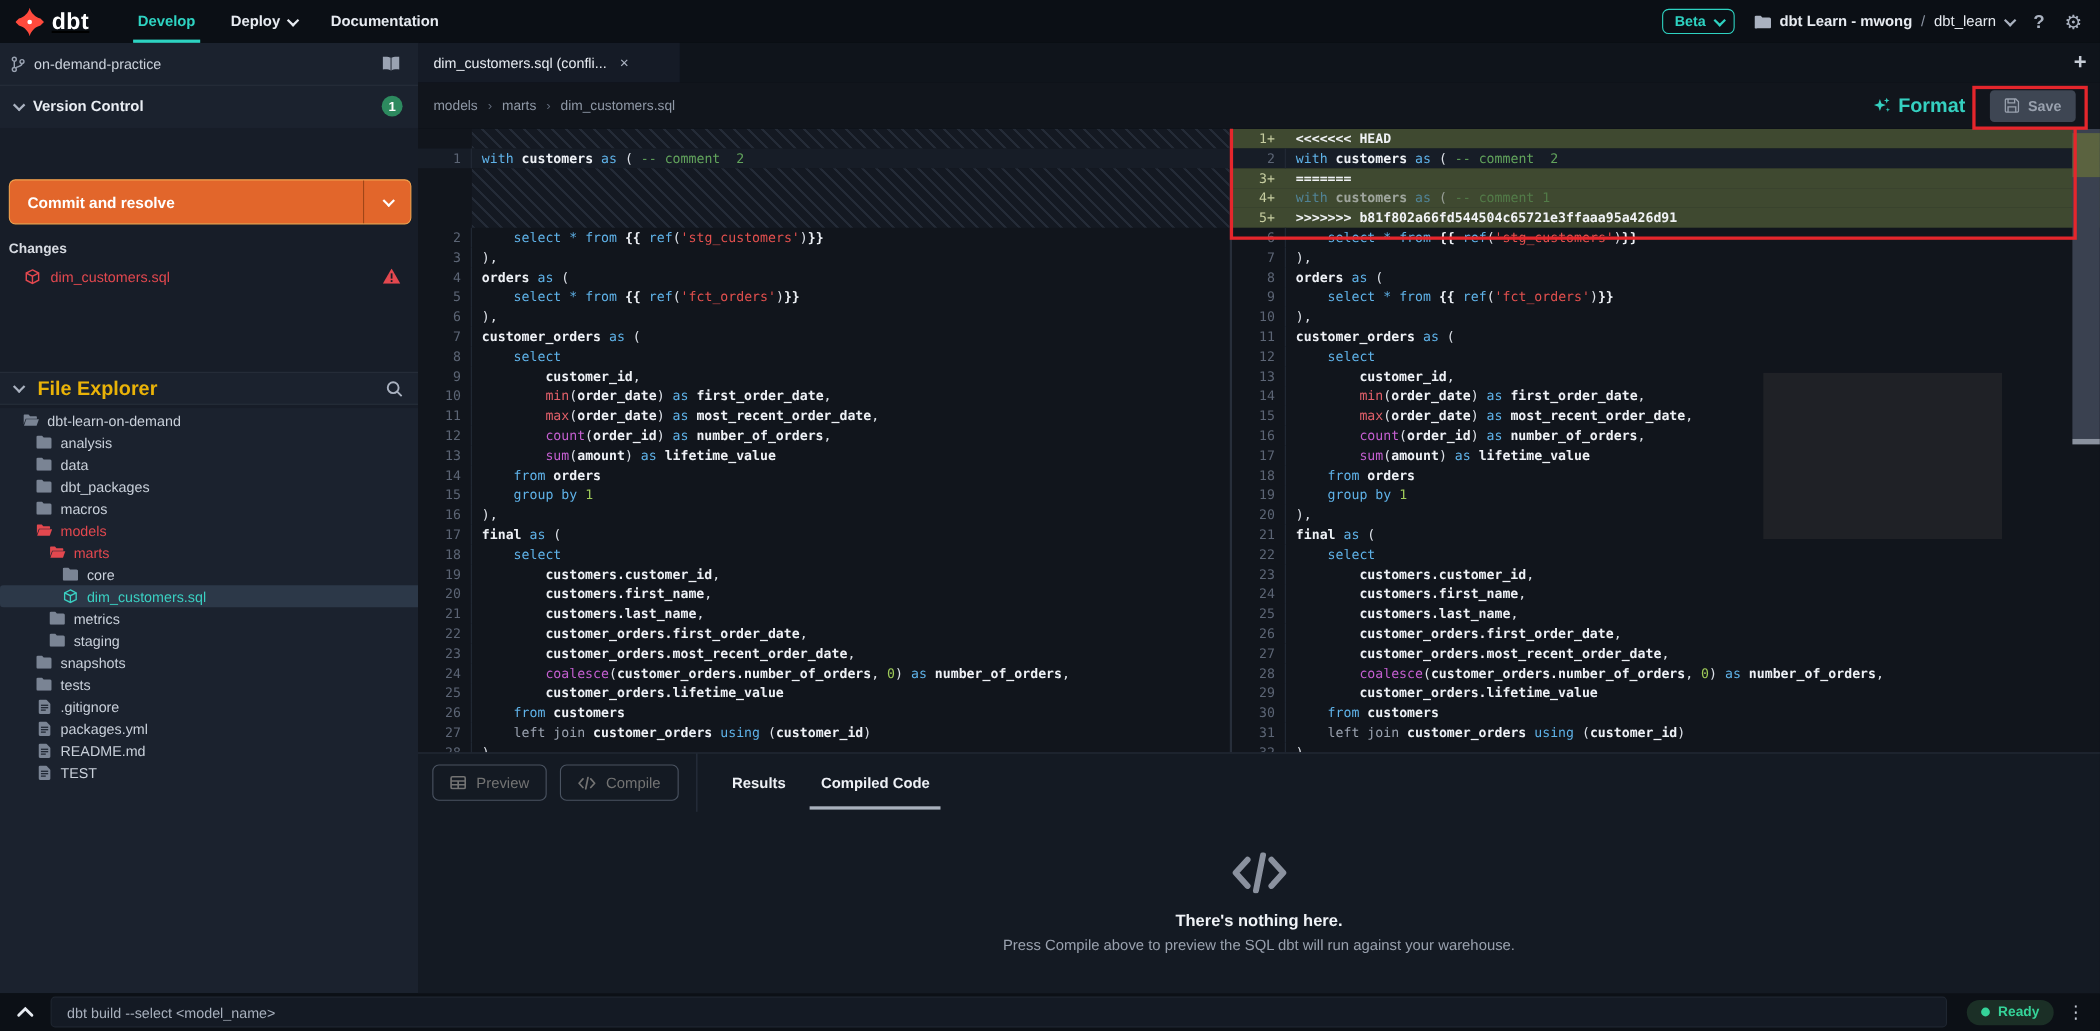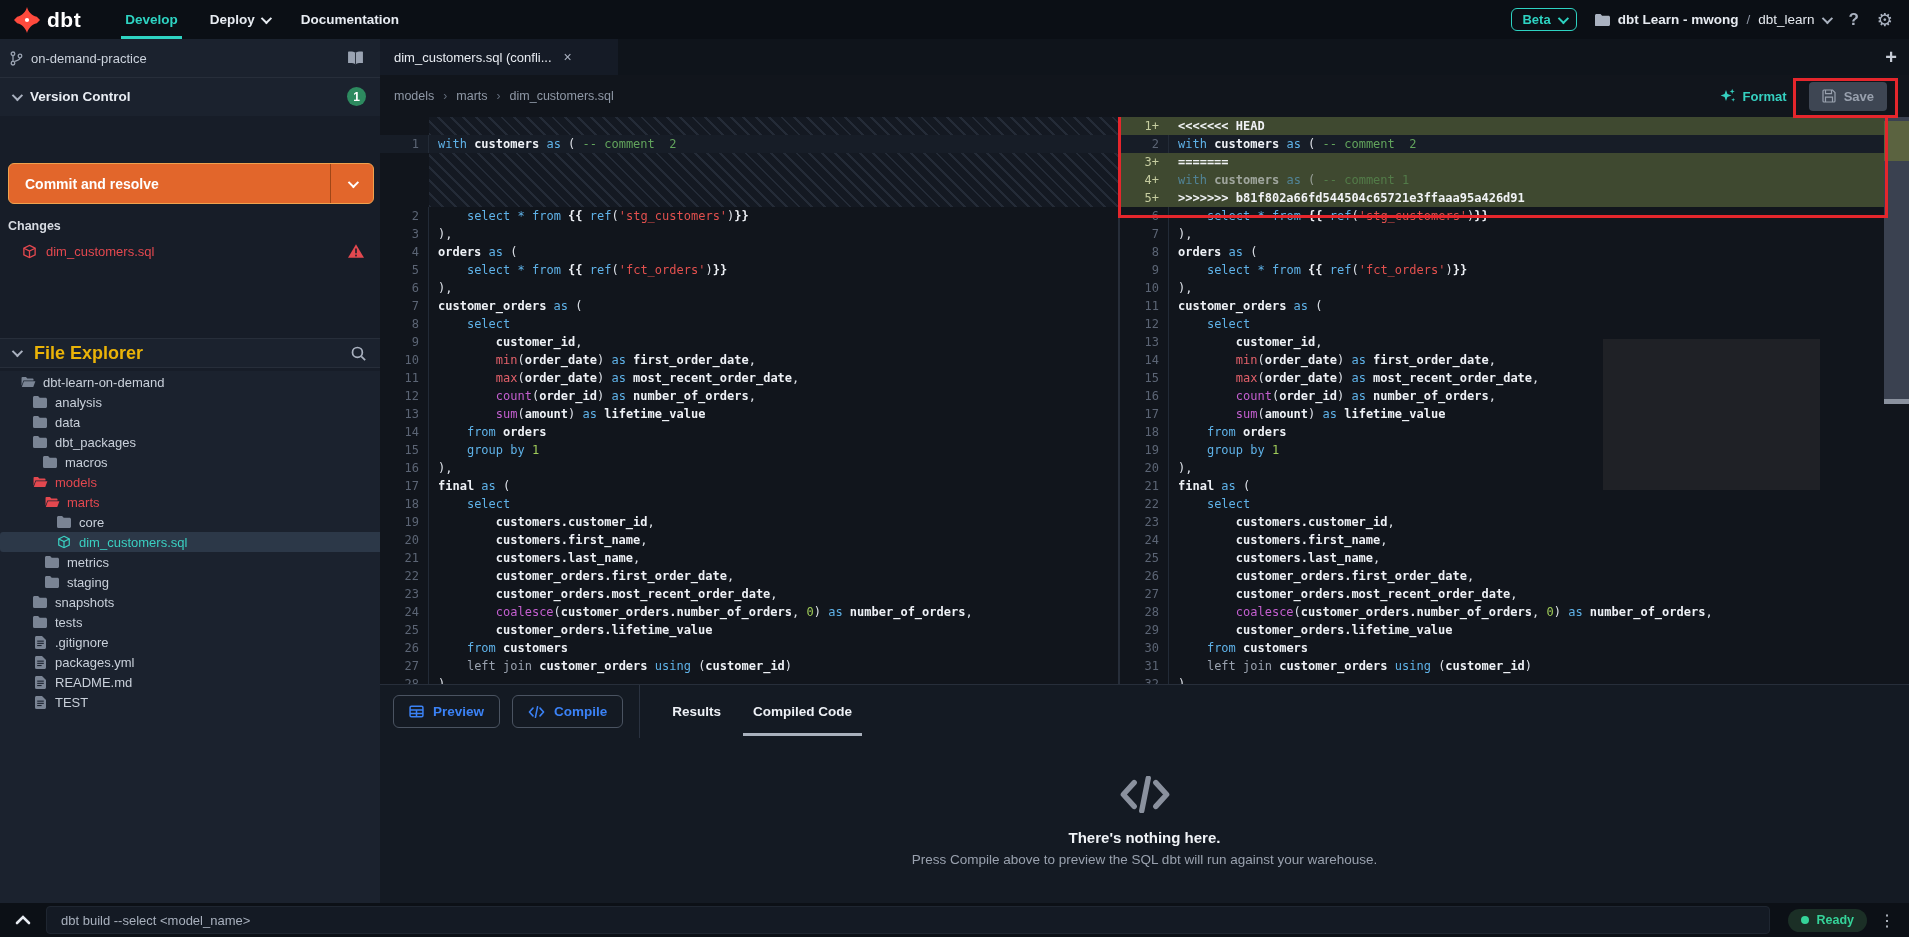--- a/index.html
+++ b/index.html
@@ -1,20 +1,20 @@
 <!DOCTYPE html>
 <html><head>
 <meta charset="utf-8">
 <style>
   html,body{margin:0;padding:0;background:#0b0f15;width:1909px;height:937px;overflow:hidden;
     font-family:"Liberation Sans",sans-serif;-webkit-font-smoothing:antialiased;}
   .abs{position:absolute;}
   
   #topnav{left:0;top:0;width:1909px;height:39px;background:#0b0f15;display:flex;align-items:center;}
-  .brand{display:flex;align-items:center;gap:7px;margin-left:14px;margin-right:28px;}
+  .brand{display:flex;align-items:center;gap:7px;margin-left:14px;margin-right:28px;text-decoration:underline;}
   .brand-word{color:#fff;font-size:21px;font-weight:bold;letter-spacing:.5px;}
   .navitem{color:#e7ebf1;font-size:13.5px;font-weight:bold;margin:0 16px;height:39px;display:flex;align-items:center;gap:6px;position:relative;cursor:pointer;}
   .navitem.active{color:#2ed3c2;}
   .navitem.active:after{content:"";position:absolute;left:-4px;right:-4px;bottom:0;height:3px;background:#2ed3c2;}
   .chev{width:6px;height:6px;border-right:2px solid currentColor;border-bottom:2px solid currentColor;transform:rotate(45deg) translateY(-2px);display:inline-block;}
   #nav-right{margin-left:auto;display:flex;align-items:center;gap:18px;margin-right:16px;color:#c7cdd8;}
   #beta-badge{border:1.5px solid #2ed3c2;color:#2ed3c2;font-weight:bold;font-size:13px;border-radius:6px;padding:3px 10px;display:flex;align-items:center;gap:7px;cursor:pointer;}
   #proj{display:flex;align-items:center;gap:8px;font-size:13.5px;color:#e7ebf1;}
   #proj .bold{font-weight:bold;}
   #proj .sep{color:#8d95a4;}
@@ -53,21 +53,21 @@
   #main{left:380px;top:39px;width:1529px;height:864px;}
   #tabbar{left:0;top:0;width:1529px;height:36px;background:#0f141b;display:flex;align-items:stretch;}
   #tab-active{width:238px;background:#151b26;display:flex;align-items:center;color:#e8ecf2;font-size:13px;cursor:pointer;}
   #tab-active .t{margin-left:14px;white-space:nowrap;overflow:hidden;}
   #tab-active .x{margin-left:12px;margin-right:12px;color:#aab2c0;font-size:14px;cursor:pointer;}
   #newtab{margin-left:auto;margin-right:12px;align-self:center;color:#c6ccd6;font-size:20px;font-weight:bold;cursor:pointer;}
   #crumbbar{left:0;top:36px;width:1529px;height:42px;background:#11151c;display:flex;align-items:center;}
   #breadcrumb{display:flex;align-items:center;gap:9px;margin-left:14px;color:#8f98a6;font-size:12.5px;}
   #breadcrumb .bsep{color:#626b7a;font-size:12px;}
   #crumb-actions{margin-left:auto;display:flex;align-items:center;gap:22px;margin-right:22px;}
-  #format-btn{display:flex;align-items:center;gap:7px;color:#35d0c0;font-size:13px;font-weight:bold;cursor:pointer;}
+  #format-btn{display:flex;align-items:center;gap:7px;color:#35d0c0;font-size:18px;font-weight:bold;cursor:pointer;}
   #save-btn{background:#3e4653;border-radius:4px;height:29px;padding:0 13px;display:flex;align-items:center;gap:8px;color:#99a1ae;font-size:13px;font-weight:bold;cursor:pointer;}
   #save-annotation{position:absolute;right:11px;top:3px;width:99px;height:34px;border:3px solid #e5262c;pointer-events:none;z-index:9;}
   
   #editor{left:0;top:78px;width:1529px;height:567px;background:#11151c;overflow:hidden;}
   #pane-left{position:absolute;left:0;top:0;width:738px;height:567px;overflow:hidden;}
   #pane-right{position:absolute;left:740px;top:0;width:789px;height:567px;overflow:hidden;}
   #pane-divider{position:absolute;left:738px;top:0;width:2px;height:567px;background:#272e3a;}
   .code-row{height:18px;display:flex;white-space:pre;font-family:"DejaVu Sans Mono",monospace;font-size:12px;line-height:18px;}
   .gut{width:39px;text-align:right;padding-right:9px;color:#5c6575;flex:none;border-right:1px solid #232b37;}
   .code-text{padding-left:9px;}
@@ -80,21 +80,21 @@
   .tk-cmt{color:#62a45c;} .tk-str{color:#e2504e;} .tk-fnr{color:#e2606a;}
   .tk-fnm{color:#c45fd0;} .tk-num{color:#9fcb59;} .tk-gy{color:#9aa2af;} .tk-cf{color:#f0f2f5;font-weight:bold;}
   #conflict-annotation{position:absolute;left:738px;top:-5px;width:764px;height:100px;border:3px solid #e5262c;pointer-events:none;z-index:9;}
   #dark-overlay{position:absolute;left:1223px;top:222px;width:217px;height:151px;background:#1f2126;z-index:5;}
   #scroll-strip{position:absolute;left:1504px;top:0;width:25px;height:282px;background:#3a4150;z-index:4;}
   #scroll-strip .mark{position:absolute;left:0;top:4px;width:25px;height:40px;background:#5b6340;}
   #scroll-thumb{position:absolute;left:1504px;top:282px;width:25px;height:5px;background:#8a919e;z-index:4;}
   
   #bottom-panel{left:0;top:645px;width:1529px;height:219px;background:#141a23;border-top:1px solid #272e3a;}
   #bp-toolbar{position:absolute;left:0;top:0;width:1529px;height:53px;display:flex;align-items:center;}
-  .bp-btn{height:31px;border:1px solid #49526180;border-radius:6px;display:flex;align-items:center;gap:9px;color:#3b82f6;font-size:13.5px;font-weight:bold;padding:0 15px;cursor:pointer;}
+  .bp-btn{height:31px;border:1px solid #49526180;border-radius:6px;display:flex;align-items:center;gap:9px;color:#737373;font-size:13.5px;font-weight:normal;padding:0 15px;cursor:pointer;}
   .bp-btn{border:1px solid #4a5361;}
   #bp-divider{width:1px;height:53px;background:#2a3240;margin:0 0 0 16px;}
   .bp-tab{color:#eef1f6;font-size:13.5px;font-weight:bold;margin-left:32px;height:53px;display:flex;align-items:center;position:relative;cursor:pointer;}
   .bp-tab.active:after{content:"";position:absolute;left:-10px;right:-10px;bottom:2px;height:3px;background:#a9b1bd;}
   #empty-state{position:absolute;left:0;top:53px;width:1529px;height:166px;display:flex;flex-direction:column;align-items:center;justify-content:center;gap:6px;}
   #empty-state .eicon{color:#8a919e;margin-bottom:6px;}
   #empty-title{color:#f0f3f7;font-size:15px;font-weight:bold;}
   #empty-sub{color:#99a1ae;font-size:13.5px;}
   
   #cmdbar{left:0;top:903px;width:1909px;height:34px;background:#0c1016;display:flex;align-items:center;}
@@ -235,21 +235,21 @@
         <span class="tlabel">data</span>
       </div>
       <div class="tree-row" style="padding-left: 32px;">
         <span class="ticon">
           <svg width="14" height="12" viewBox="0 0 14 12">
             <path fill="currentColor" d="M0 1.5C0 .7.7 0 1.5 0h3.6l1.6 1.8h5.8c.8 0 1.5.7 1.5 1.5v7.2c0 .8-.7 1.5-1.5 1.5h-11A1.5 1.5 0 0 1 0 10.5z"></path>
           </svg>
         </span>
         <span class="tlabel">dbt_packages</span>
       </div>
-      <div class="tree-row" style="padding-left: 42px; text-align: center;">
+      <div class="tree-row" style="padding-left: 32px; text-align: center;">
         <span class="ticon">
           <svg width="14" height="12" viewBox="0 0 14 12">
             <path fill="currentColor" d="M0 1.5C0 .7.7 0 1.5 0h3.6l1.6 1.8h5.8c.8 0 1.5.7 1.5 1.5v7.2c0 .8-.7 1.5-1.5 1.5h-11A1.5 1.5 0 0 1 0 10.5z"></path>
           </svg>
         </span>
         <span class="tlabel">macros</span>
       </div>
       <div class="tree-row red" style="padding-left: 32px;">
         <span class="ticon">
           <svg width="16" height="12" viewBox="0 0 16 13">

